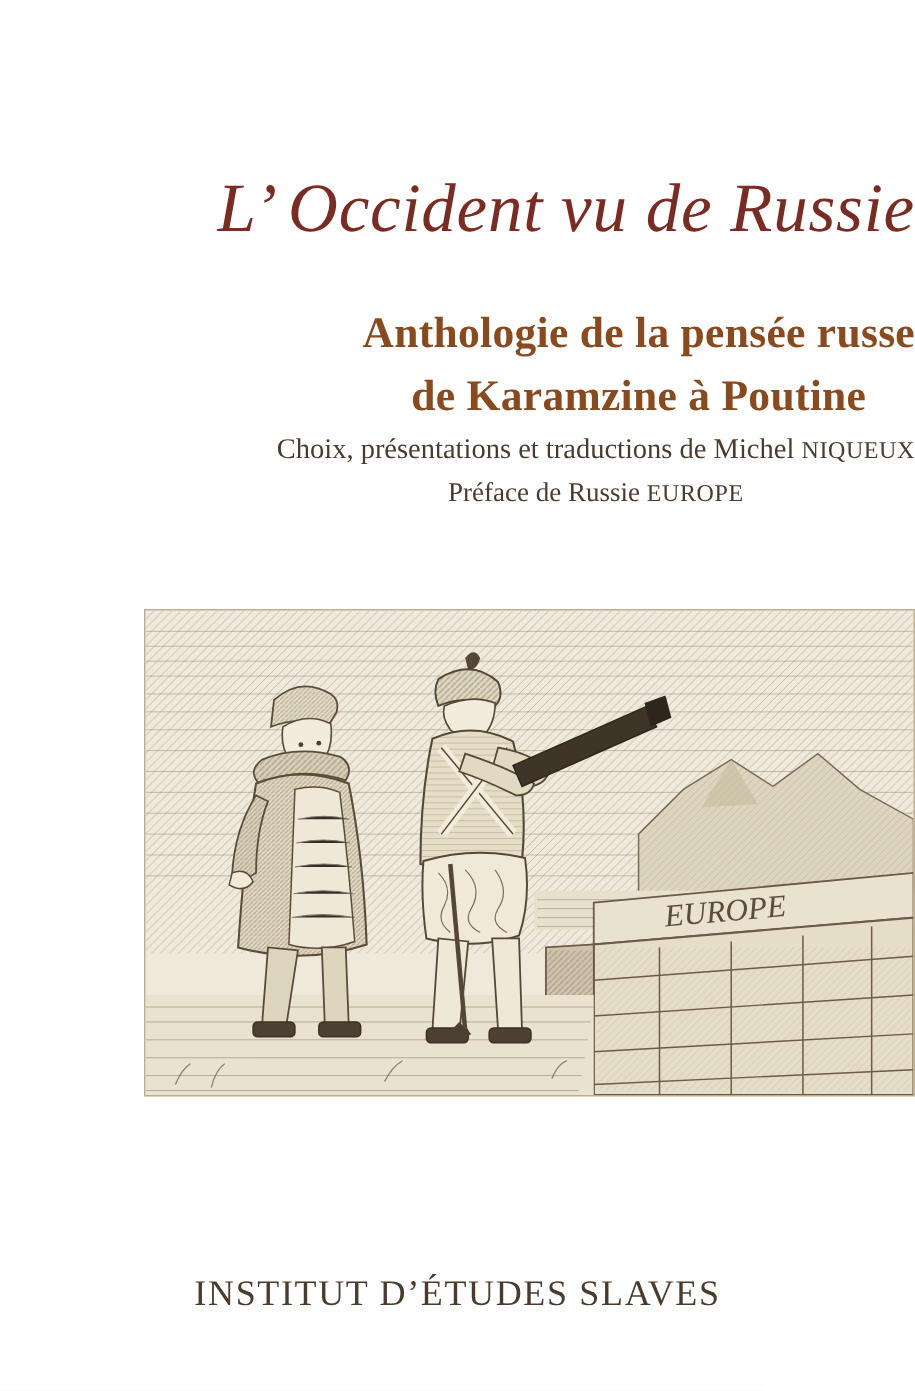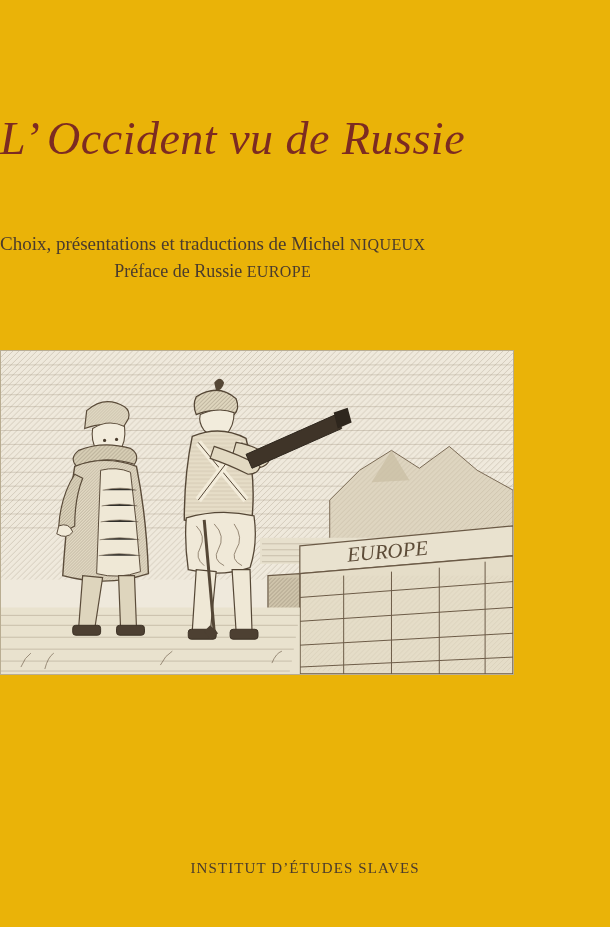--- a/index.html
+++ b/index.html
@@ -10,24 +10,24 @@
     width: 610px;
     height: 927px;
     background: #ece4cc;
     font-family: "Liberation Serif", serif;
     overflow: hidden;
     position: relative;
   }
   .cover {
     position: absolute;
     inset: 0;
-    background: #eab308;
+    background: #ffffff;
     display: flex;
     flex-direction: column;
-    align-items: flex-start;
+    align-items: flex-end;
   }
   .main-title {
     margin-top: 112px;
     font-family: "Liberation Serif", serif;
     font-size: 46px;
     font-style: italic;
     color: #7c2b22;
     letter-spacing: 0.5px;
     white-space: nowrap;
     text-align: center;
@@ -36,21 +36,20 @@
     margin-top: 36px;
     font-family: "Liberation Serif", serif;
     font-size: 29px;
     font-weight: bold;
     color: #8a4a1e;
     text-align: center;
     line-height: 1.45;
     letter-spacing: 0.2px;
   }
   .credits {
-    margin-top: 28px;
     text-align: center;
     color: #4a3b2d;
     font-size: 19px;
     line-height: 1.55;
   }
   .credits .smallcaps {
     font-size: 16px;
     letter-spacing: 0.4px;
   }
   .credits .line2 {
@@ -71,32 +70,34 @@
     width: 100%;
     height: 100%;
   }
   .publisher {
     position: absolute;
     bottom: 50px;
     left: 0;
     right: 0;
     text-align: center;
     color: #4a3b2d;
-    font-size: 15px;
+    font-size: 24px;
     letter-spacing: 1.1px;
   }
 </style>
 </head>
 <body>
 
 <div class="cover">
 
   <div class="main-title">L’ Occident vu de Russie</div>
 
   <div class="subtitle">
+    <div>Anthologie de la pensée russe</div>
+    <div>de Karamzine à Poutine</div>
   </div>
 
   <div class="credits">
     <div>
       <span>Choix, présentations et traductions de Michel </span><span class="smallcaps">NIQUEUX</span>
     </div>
     <div class="line2">
       <span>Préface de Russie </span><span class="smallcaps">EUROPE</span>
     </div>
   </div>

